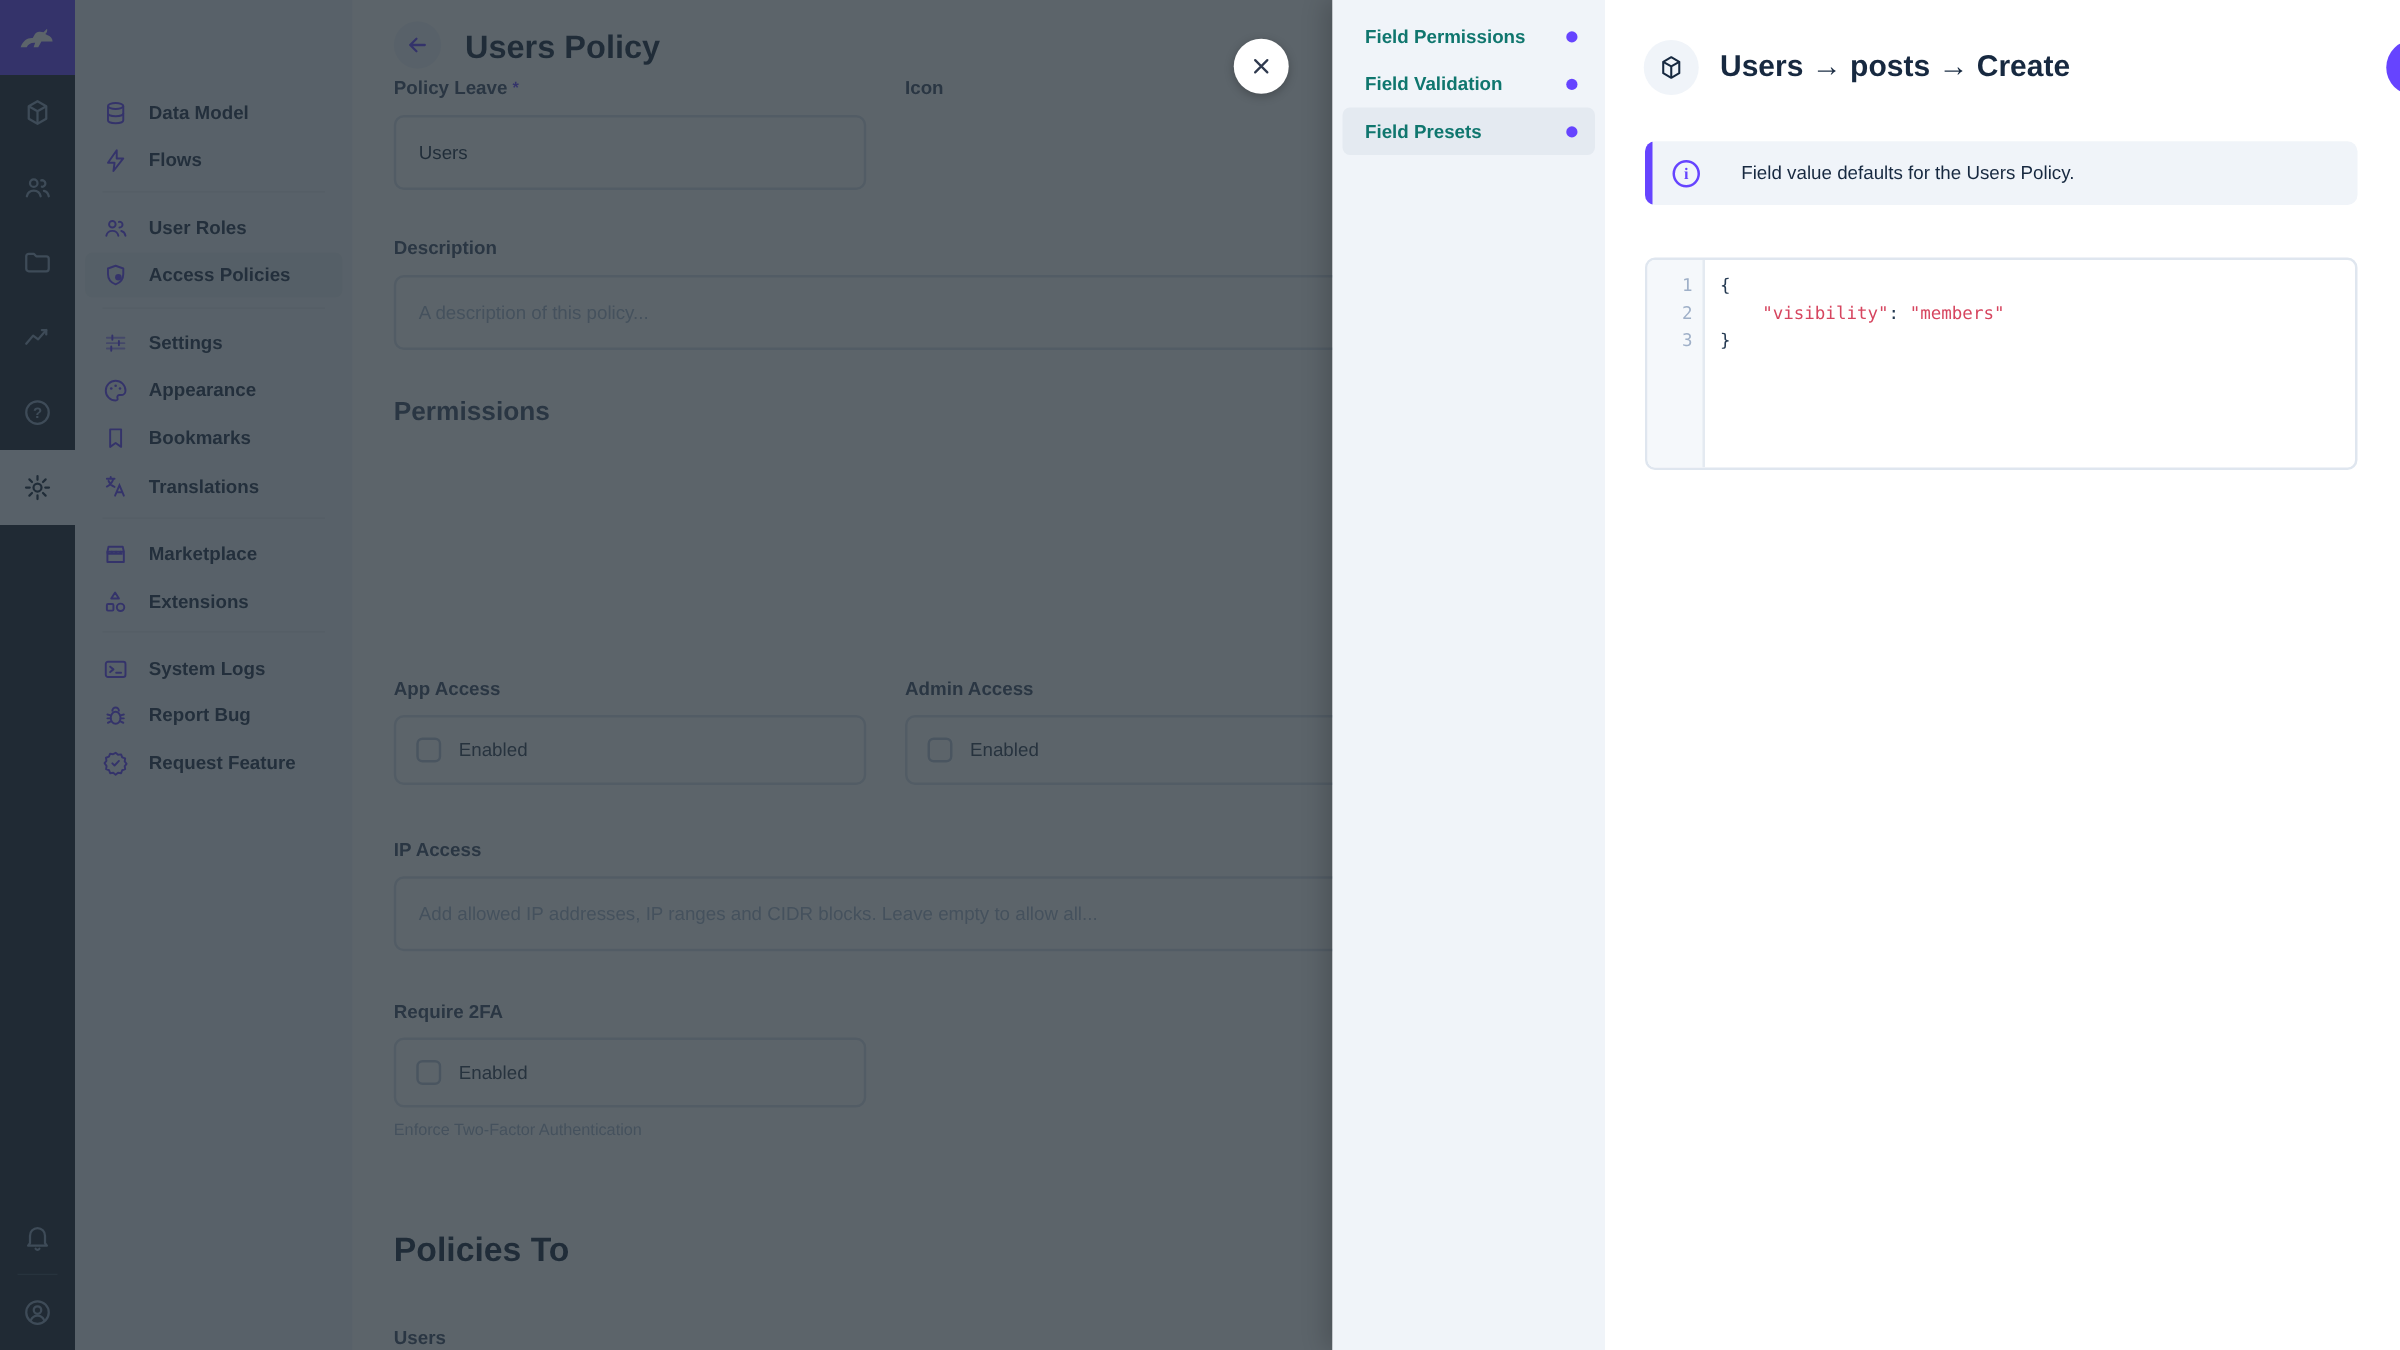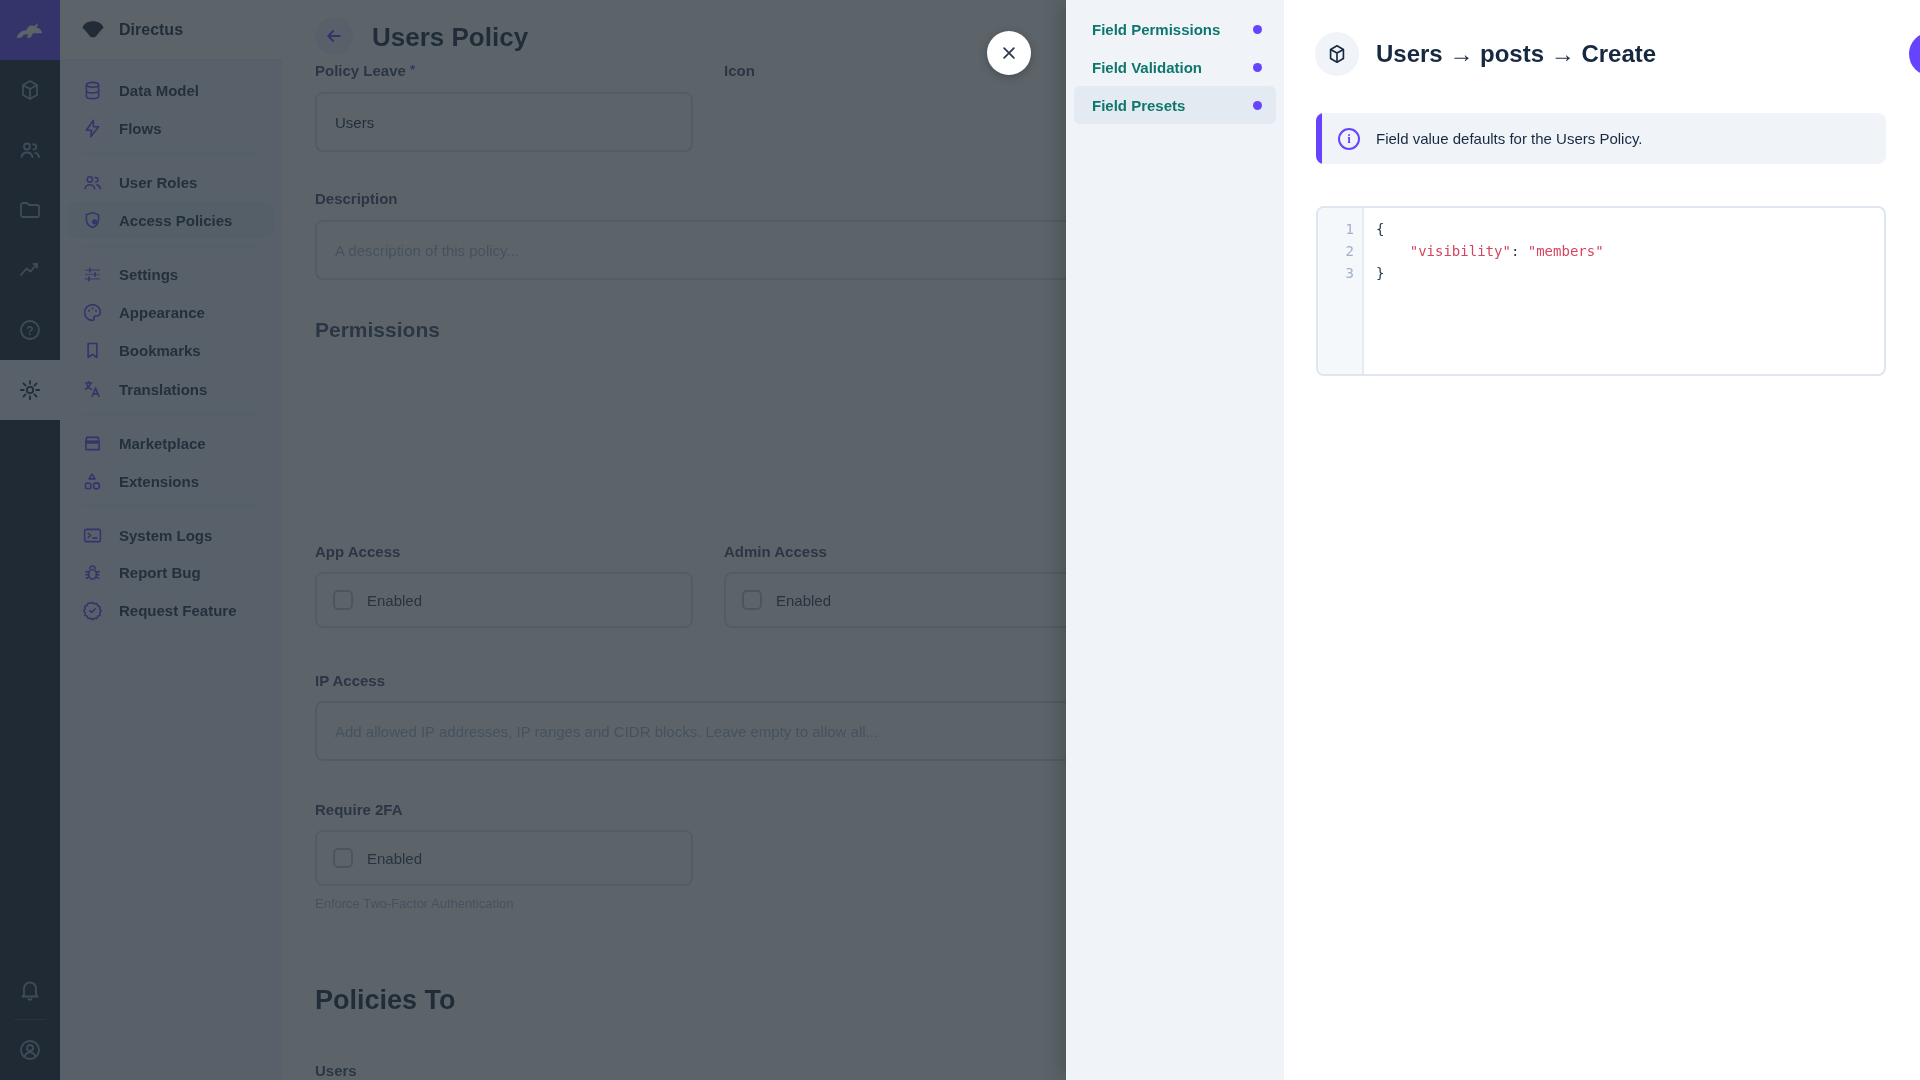--- a/index.html
+++ b/index.html
@@ -95,21 +95,21 @@
   #drawer-confirm { position:absolute; right:39px; top:32px; width:44px; height:44px; border-radius:50%;
                     background:#6644ff; color:#fff; display:flex; align-items:center; justify-content:center; }
   #drawer-confirm svg { width:20px; height:20px; }
 
   #info-banner { position:absolute; left:32px; top:113px; width:570px; height:51px; background:#f0f4f9;
                  border-radius:8px; overflow:hidden; display:flex; align-items:center; gap:16px; padding-left:22px; }
   #info-banner .stripe { position:absolute; left:0; top:0; width:6px; height:100%; background:#6644ff; }
   .info-i { width:22px; height:22px; border:2px solid #6644ff; border-radius:50%; color:#6644ff;
             font-size:13px; font-weight:bold; display:flex; align-items:center; justify-content:center;
             font-family:"Liberation Serif", serif; flex:0 0 auto; }
-  #info-text { font-size:15px; color:#172940; }
+  #info-text { font-size:15px; color:#172940;margin-left:17px; }
 
   #code-editor { position:absolute; left:32px; top:206px; width:570px; height:170px;
                  border:2px solid #dfe6ef; border-radius:8px; background:#fff; overflow:hidden; }
   #gutter { position:absolute; left:0; top:0; width:46px; height:100%; background:#f5f8fb;
             border-right:2px solid #e4eaf1; }
   .ln { position:absolute; right:8px; width:30px; text-align:right; font-family:"DejaVu Sans Mono", monospace;
         font-size:14px; color:#9fb0c8; }
   .code-line { position:absolute; left:58px; white-space:pre; font-family:"DejaVu Sans Mono", monospace;
                font-size:14px; color:#253a52; }
   .tok-s { color:#d6455f; }
@@ -172,26 +172,20 @@
   <div class="mod-btn" style="top:1020px">
     <svg viewBox="0 0 24 24" fill="none" stroke="currentColor" stroke-width="1.8" stroke-linecap="round">
       <circle cx="12" cy="12" r="9"></circle>
         <circle cx="12" cy="10" r="3"></circle>
         <path d="M6.6 18.3c1.1-2.5 3-3.9 5.4-3.9s4.3 1.4 5.4 3.9"></path>
       </svg>
   </div>
 </div>
 
 <div id="nav">
-  <div id="project-header">
-    <svg class="p-logo" viewBox="0 0 24 24">
-      <path fill="currentColor" d="M12 4c4.5 0 8 2 9.5 5.2.4.9-.2 1.8-1.1 1.8l-5.4 6.5c-1.5 1.8-4.5 1.8-6 0L3.6 11c-.9 0-1.5-.9-1.1-1.8C4 6 7.5 4 12 4z"></path>
-      </svg>
-    <span class="p-name">Directus</span>
-  </div>
 
   <div class="nav-item" style="top:72px">
     <svg viewBox="0 0 24 24" fill="none" stroke="currentColor" stroke-width="1.8">
       <ellipse cx="12" cy="5.5" rx="7" ry="2.8"></ellipse>
         <path d="M5 5.5v6.5c0 1.6 3.1 2.8 7 2.8s7-1.2 7-2.8V5.5"></path>
         <path d="M5 12v6.5c0 1.6 3.1 2.8 7 2.8s7-1.2 7-2.8V12"></path>
       </svg>
     <span class="nav-label">Data Model</span>
   </div>
   <div class="nav-item" style="top:110px">

